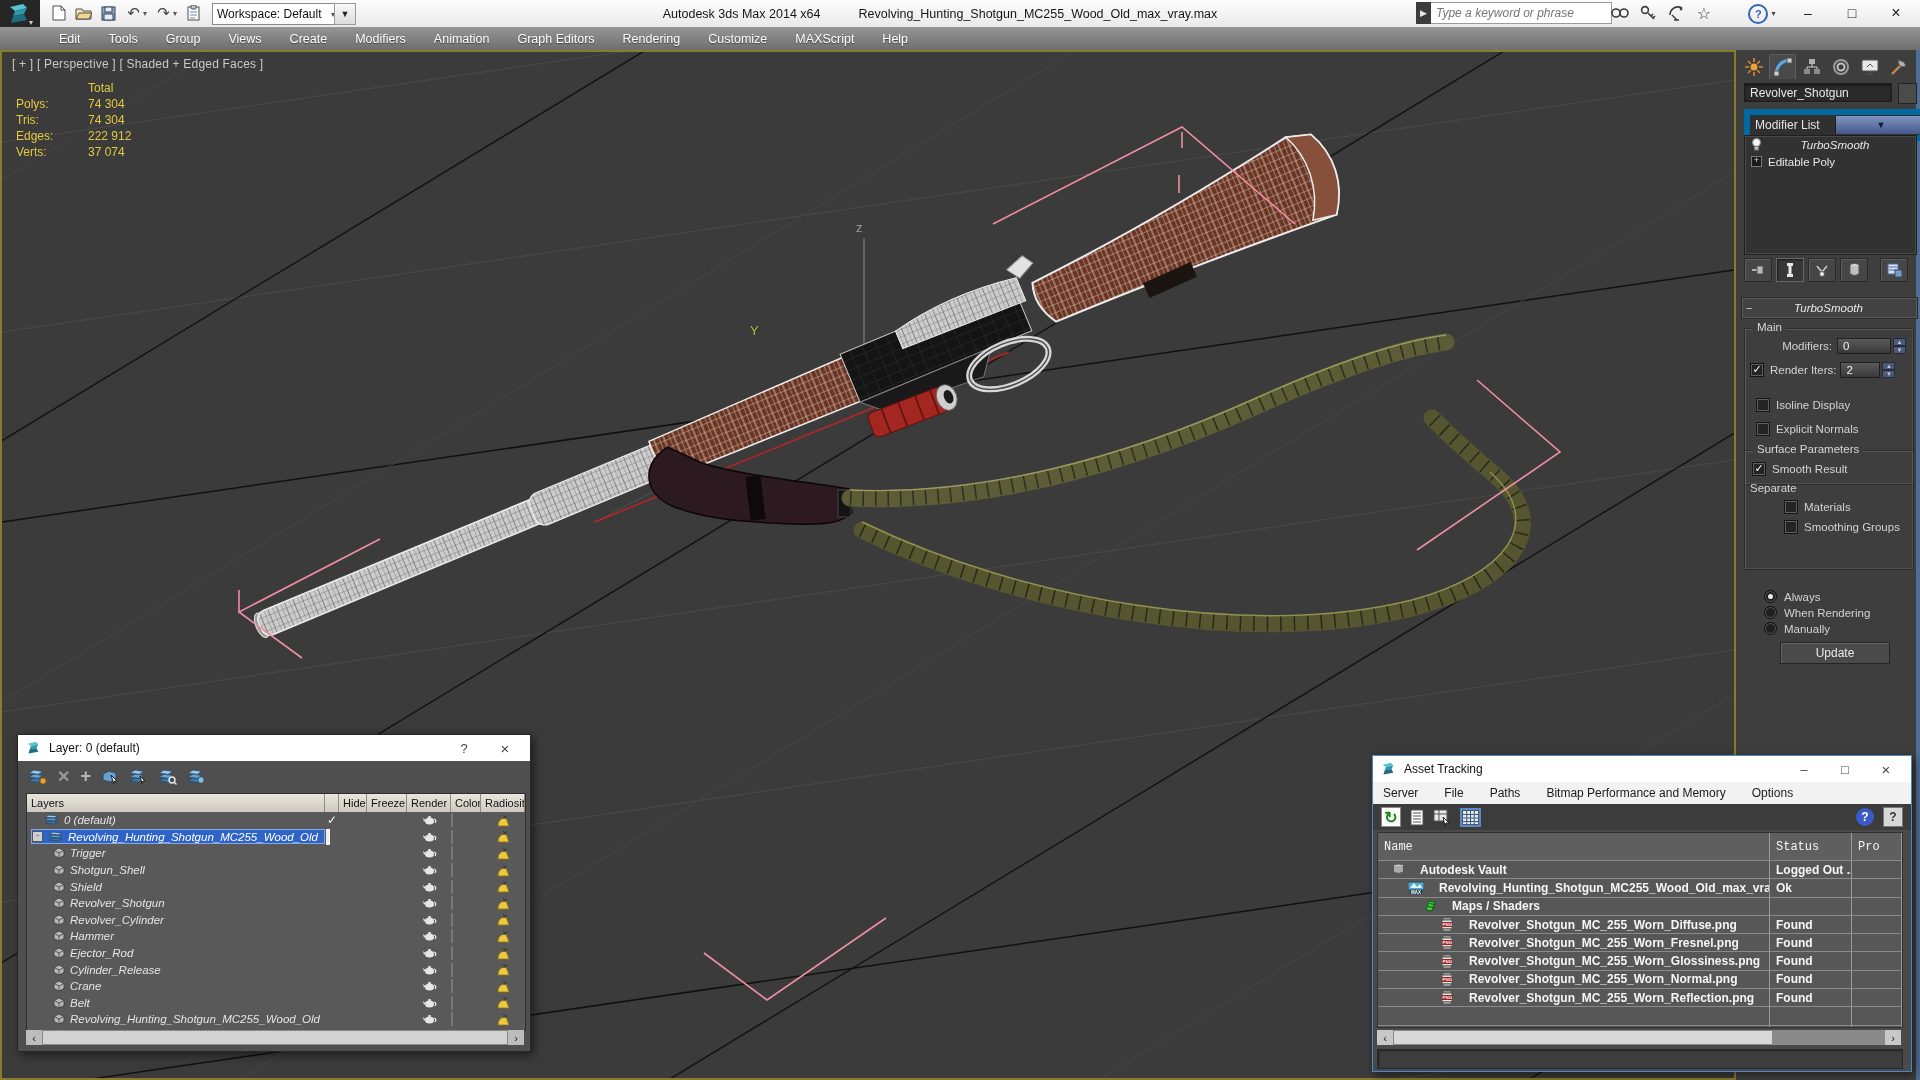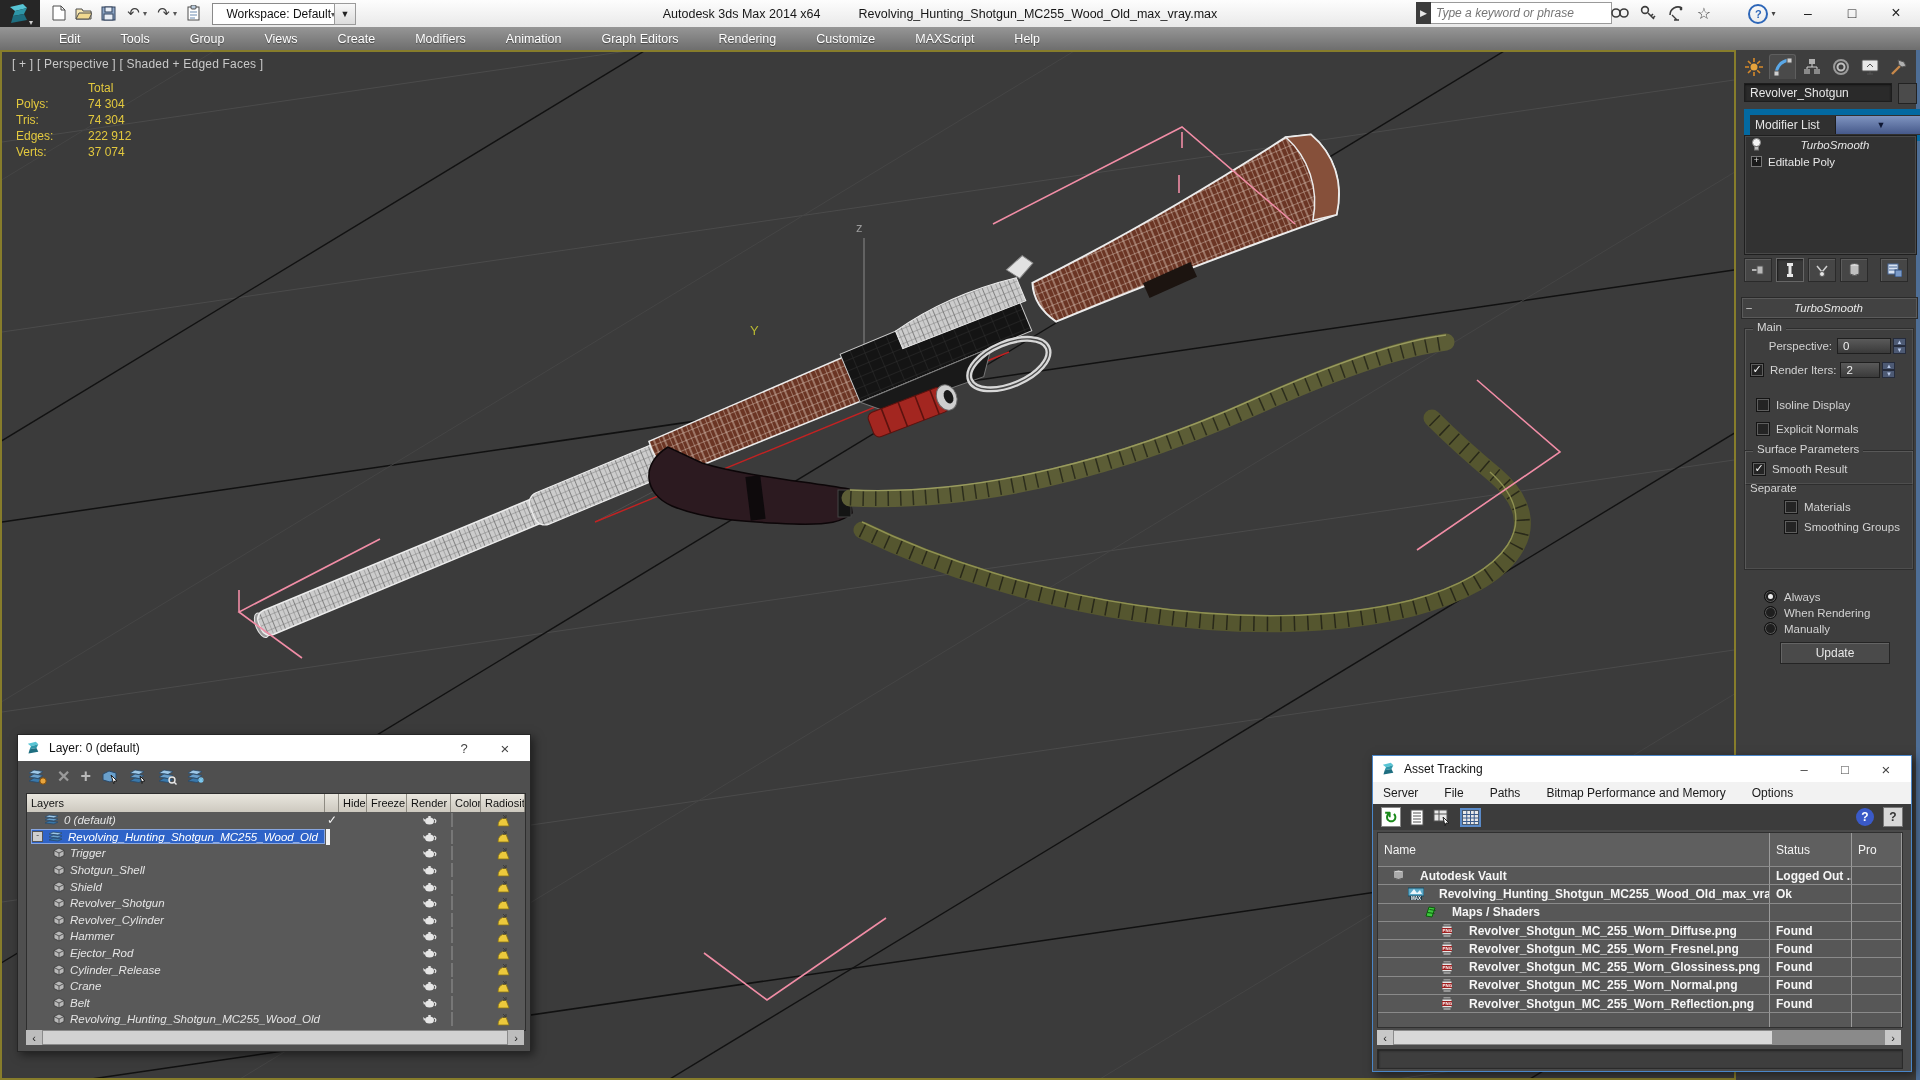--- a/index.html
+++ b/index.html
@@ -10,21 +10,21 @@
   #titlebar{position:absolute;left:0;top:0;width:1920px;height:27px;
     background:linear-gradient(#fdfdfd,#e9e9e9);border-bottom:1px solid #bdbdbd;}
   #applogo{position:absolute;left:0;top:0;width:40px;height:27px;background:#262626;
     display:flex;align-items:center;justify-content:center;}
   #applogo svg{display:block}
   .qat{position:absolute;top:2px;height:22px;display:flex;align-items:center;}
   .qat-btn{width:25px;height:22px;display:flex;align-items:center;justify-content:center;color:#4d4d4d;}
   .qat-caret{font-size:8px;color:#555;margin-left:-3px;width:8px;}
   #workspace{position:absolute;left:212px;top:3px;width:118px;height:20px;background:#fff;
     border:1px solid #8a8a8a;font-size:12px;color:#111;display:flex;align-items:center;
-    padding:0 4px;justify-content:flex-end;}
+    padding:0 4px;justify-content:space-between;}
   #ws-flyout{position:absolute;left:334px;top:3px;width:20px;height:20px;border:1px solid #9a9a9a;
     background:linear-gradient(#f8f8f8,#dcdcdc);font-size:9px;color:#222;
     display:flex;align-items:center;justify-content:center;}
   #titles{position:absolute;left:560px;top:0;width:760px;height:27px;display:flex;
     align-items:center;justify-content:center;gap:38px;font-size:12.5px;color:#161616;}
   #search-wrap{position:absolute;left:1416px;top:2px;height:22px;display:flex;align-items:center;}
   #search-arrow{width:15px;height:22px;background:#3c3c3c;color:#e8e8e8;font-size:9px;
     display:flex;align-items:center;justify-content:center;}
   #search-input{width:170px;height:20px;border:1px solid #9a9a9a;border-left:none;background:#fff;
     font-family:"Liberation Sans",sans-serif;font-style:italic;font-size:12px;color:#8a8a8a;padding:0 5px;}
@@ -32,21 +32,21 @@
   .tb-ic{width:28px;height:22px;display:flex;align-items:center;justify-content:center;color:#3c3c3c;}
   #help-btn{position:absolute;left:1742px;top:3px;width:40px;height:21px;display:flex;
     align-items:center;justify-content:center;gap:3px;}
   #help-circ{width:16px;height:16px;border-radius:50%;border:2px solid #2d66b8;color:#2d66b8;
     font-weight:bold;font-size:11px;display:flex;align-items:center;justify-content:center;}
   .win-btn{position:absolute;top:0;width:44px;height:26px;display:flex;align-items:center;
     justify-content:center;color:#222;font-size:14px;}
   
   #menubar{position:absolute;left:0;top:27px;width:1920px;height:23px;
     background:linear-gradient(#969696,#6e6e6e);display:flex;align-items:center;
-    padding-left:45px;gap:12px;box-sizing:border-box;}
+    padding-left:45px;gap:0;box-sizing:border-box;}
   .menu-item{color:#fff;font-size:12.5px;padding:0 14px;text-shadow:0 1px 1px rgba(0,0,0,.45);}
   
   #viewport{position:absolute;left:0;top:50px;width:1736px;height:1030px;
     border:2px solid #877d2b;box-sizing:border-box;background:#3b3b3b;overflow:hidden;}
   #scene{position:absolute;left:0;top:0;}
   #vp-label{position:absolute;left:10px;top:5px;font-size:12px;color:#c9c9c9;letter-spacing:.2px;}
   #vp-stats{position:absolute;left:14px;top:28px;font-size:12px;color:#e3c93e;line-height:16px;}
   .stat-row{display:flex;}
   .stat-label{width:64px;text-align:left;}
   .stat-value{padding-left:8px;}
@@ -131,21 +131,21 @@
   
   #assetdlg{position:absolute;left:1372px;top:755px;width:540px;height:317px;background:#4a4a4a;
     border:1px solid #4a86c8;box-shadow:3px 3px 9px rgba(0,0,0,.5);box-sizing:border-box;}
   #asset-menu{height:22px;background:#f2f2f2;display:flex;align-items:center;gap:26px;
     padding-left:10px;font-size:12px;color:#1a1a1a;}
   #asset-toolbar{height:26px;background:#3c3c3c;display:flex;align-items:center;gap:9px;padding:0 8px;}
   .at-sp{flex:1;}
   #asset-list{position:absolute;left:4px;top:76px;width:524px;height:194px;background:#575757;
     border:1px solid #303030;overflow:hidden;}
   .arow,.ahead{display:grid;grid-template-columns:392px 82px 1fr;}
-  .ahead{height:34px;background:#5f5f5f;color:#f4f4f4;font-size:12px;}
+  .ahead{height:28px;background:#5f5f5f;color:#f4f4f4;font-size:12px;font-family:Liberation Mono, monospace;}
   .ahead div,.arow div{border-right:1px solid #9a9a9a;border-bottom:1px solid #8a8a8a;height:100%;
     display:flex;align-items:center;padding-left:6px;box-sizing:border-box;overflow:hidden;white-space:nowrap;}
   .arow{height:18.3px;color:#f6f6f6;font-size:12px;font-weight:bold;}
   .aname{gap:15px;}
   #asset-hscroll{position:absolute;left:4px;top:274px;width:524px;height:15px;background:#8a8a8a;
     display:flex;align-items:center;}
   #asset-status{position:absolute;left:4px;top:293px;width:524px;height:18px;background:#3e3e3e;
     border:1px solid #2a2a2a;box-shadow:inset 1px 1px 2px #222;}
   .mini-ic{display:flex;align-items:center;justify-content:center;flex:none;}
 </style>
@@ -467,21 +467,21 @@
 
     <div id="rollout-head">
       <span class="minus">−</span>
       <span class="rtitle">TurboSmooth</span>
     </div>
 
     <div class="group" style="left:8px;top:278px;width:168px;height:155px">
       <span class="group-label">Main</span>
     </div>
     <div class="cp-row" style="left:20px;top:288px;width:150px;justify-content:flex-end">
-      <span style="margin-right:5px">Perspective:</span>
+      <span style="margin-right:5px">Modifiers:</span>
       <span class="spin">0</span>
       <span class="spin-arrows">
           <i>▲</i>
           <i>▼</i>
         </span>
     </div>
     <div class="cp-row" style="left:14px;top:312px;width:156px">
       <span class="cb">✓</span>
       <span style="margin-right:4px">Render Iters:</span>
       <span class="spin" style="width:40px">2</span>

